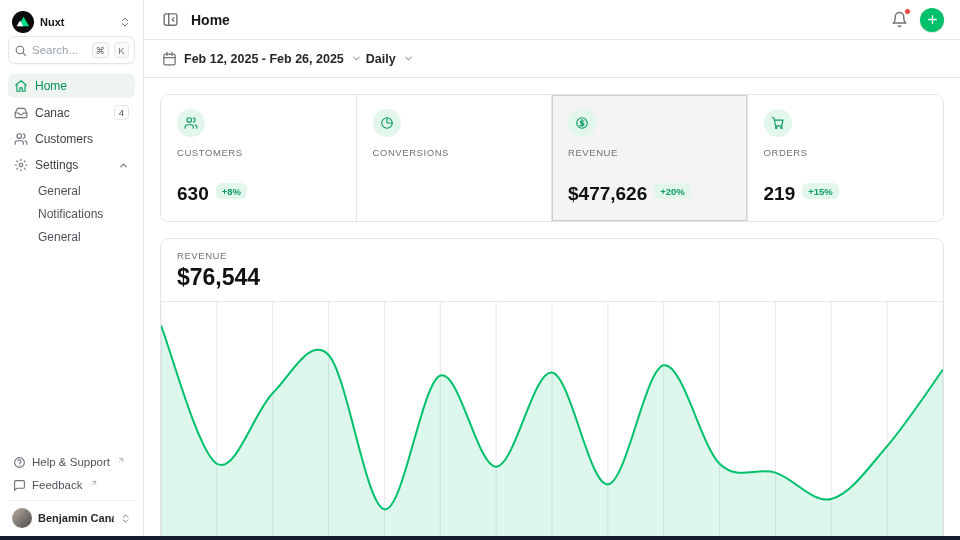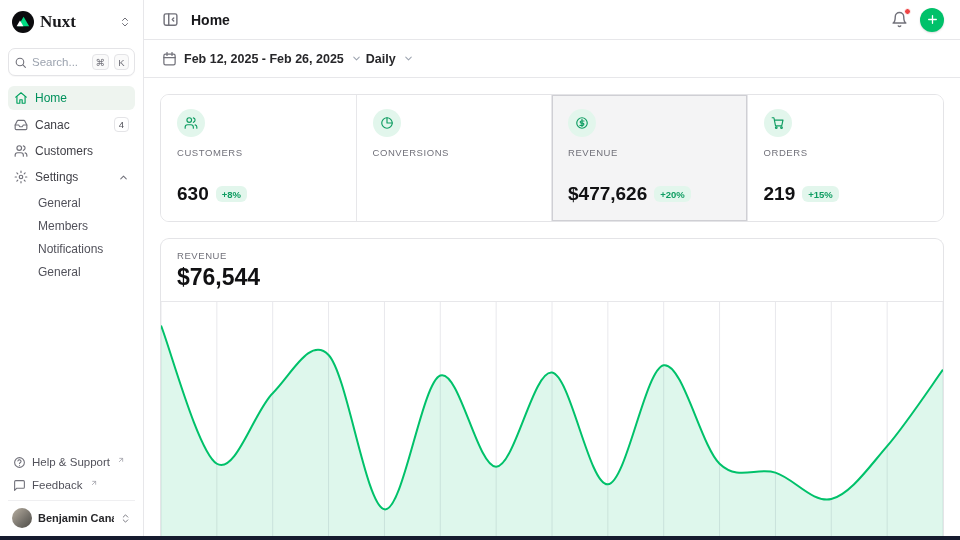--- a/index.html
+++ b/index.html
@@ -12,24 +12,24 @@
   .icon { display:inline-flex; align-items:center; justify-content:center; color:#71717a; flex:none; }
 
   .layout { display:flex; height:536px; }
 
   
   .sidebar {
     width:144px; flex:none; border-right:1px solid #e7e7ea;
     display:flex; flex-direction:column; padding:8px 8px 6px; background:#fff;
   }
   .workspace { display:flex; align-items:center; gap:6px; padding:3px 4px; border-radius:6px; cursor:pointer; }
-  .workspace-name { font-size:17px; font-weight:700; flex:1;font-family:Liberation Serif, serif; }
+  .workspace-name { font-size:11px; font-weight:700; flex:1; }
   .logo { width:22px; height:22px; flex:none; }
   .searchbox {
-    margin-top:12px; height:28px; border:1px solid #e4e4e7; border-radius:7px;
+    margin-top:0; height:28px; border:1px solid #e4e4e7; border-radius:7px;
     display:flex; align-items:center; gap:5px; padding:0 5px; background:#fff;
     box-shadow:0 1px 1px rgba(0,0,0,.03);
   }
   .searchbox input { border:none; outline:none; width:100%; min-width:0; font-size:11.5px; font-family:inherit; color:#3f3f46; background:transparent; }
   .searchbox input::placeholder { color:#9ca3af; }
   .kbd {
     font-size:9.5px; color:#71717a; border:1px solid #e4e4e7; background:#fafafa;
     border-radius:4px; min-width:15px; height:16px; display:inline-flex; align-items:center;
     justify-content:center; padding:0 3px; flex:none;
   }
@@ -87,21 +87,21 @@
 
   .content { flex:1; padding:16px 16px 0; display:flex; flex-direction:column; gap:16px; min-height:0; }
 
   
   .stats { border:1px solid #e4e4e7; border-radius:9px; display:grid; grid-template-columns:repeat(4,1fr); overflow:hidden; background:#fff; }
   .stat-cell { padding:14px 16px 16px; border-right:1px solid #e7e7ea; cursor:pointer; background:#fff; }
   .stat-cell:last-child { border-right:none; }
   .stat-cell.selected { background:#f4f4f5; box-shadow:inset 0 0 0 1px #cfcfd4; }
   .stat-icon { width:28px; height:28px; border-radius:50%; background:#e2f6ec; color:#0f9d62; display:flex; align-items:center; justify-content:center; margin-bottom:10px; }
   .stat-label { font-size:9.5px; letter-spacing:.06em; color:#71717a; font-weight:500; margin-bottom:6px; }
-  .stat-value-row { display:flex; align-items:center; gap:7px;margin-top:25px; }
+  .stat-value-row { display:flex; align-items:flex-start; gap:7px;margin-top:25px; }
   .stat-value { font-size:19px; font-weight:700; color:#111113; }
   .delta-badge { font-size:9.5px; font-weight:700; color:#0f9d62; background:#e2f6ec; border-radius:6px; padding:2.5px 6px; }
 
   
   .chart-card { border:1px solid #e4e4e7; border-radius:9px 9px 0 0; border-bottom:none; background:#fff; display:flex; flex-direction:column; flex:1; min-height:0; overflow:hidden; }
   .chart-head { padding:11px 16px 10px; border-bottom:1px solid #e7e7ea; }
   .chart-label { font-size:9.5px; letter-spacing:.06em; color:#71717a; font-weight:500; margin-bottom:3px; }
   .chart-value { font-size:23px; font-weight:700; color:#111113; }
   .chart-plot { height:250px; width:100%; }
   .chart-plot svg { width:100%; height:100%; }
@@ -186,21 +186,20 @@
         </span>
         <span class="nav-label">Settings</span>
         <span class="icon">
           <svg width="11" height="11" viewBox="0 0 24 24" fill="none" stroke="currentColor" stroke-width="2.2" stroke-linecap="round" stroke-linejoin="round">
               <polyline points="6 15 12 9 18 15"></polyline>
             </svg>
         </span>
       </a>
       <div class="subnav">
         <a class="subnav-item">General</a>
-        <a class="subnav-item">Members</a>
         <a class="subnav-item">Notifications</a>
         <a class="subnav-item">General</a>
       </div>
     </nav>
 
     <div class="sidebar-spacer"></div>
 
     <div class="side-footer">
       <a class="foot-item">
         <span class="icon">

